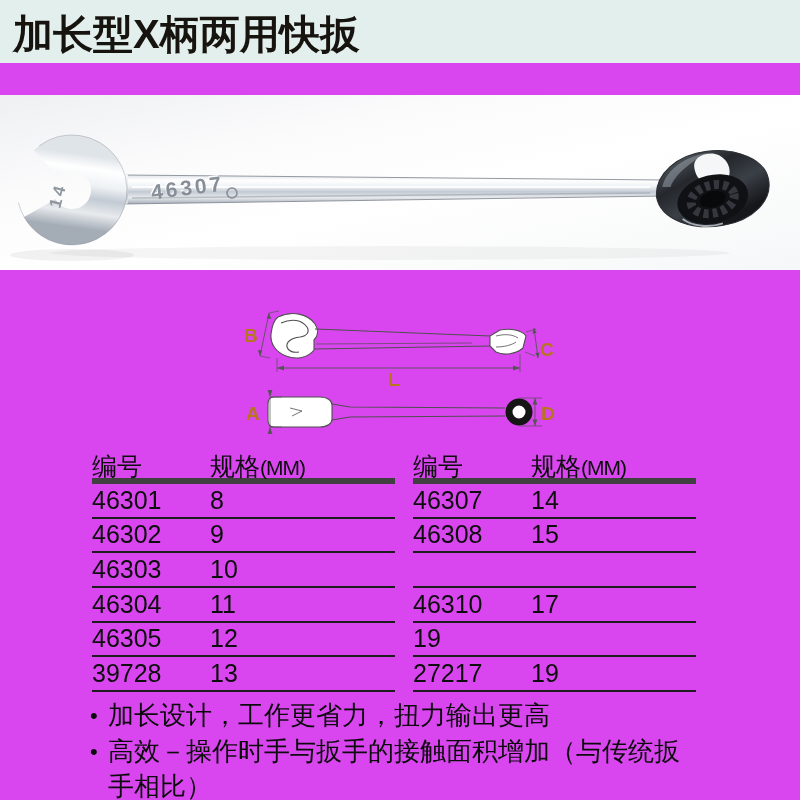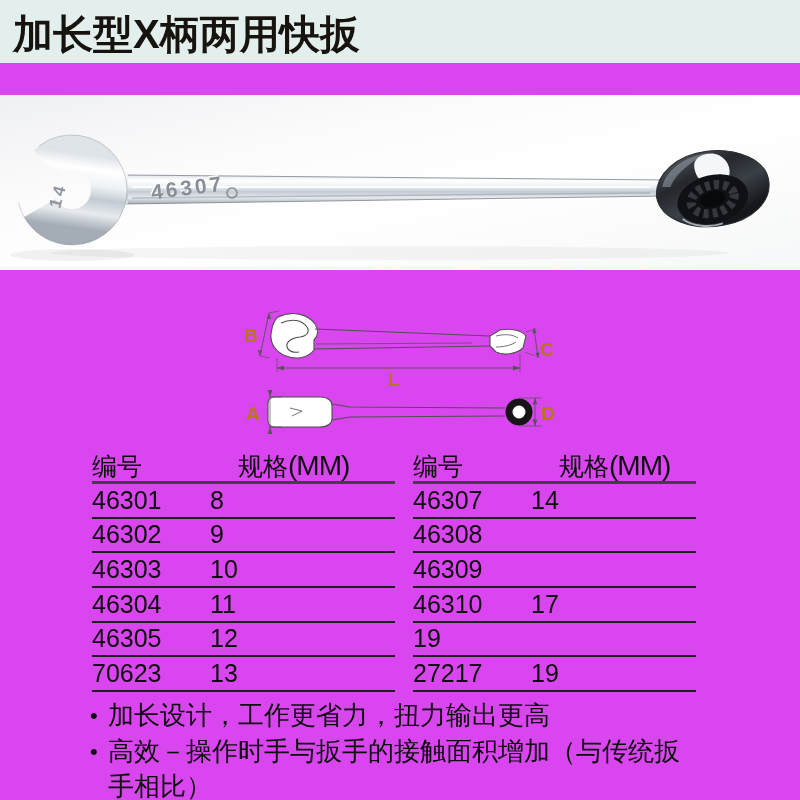--- a/index.html
+++ b/index.html
@@ -9,24 +9,24 @@
   .band{position:absolute;left:0;top:0;width:800px;height:63px;background:#e2efec;}
   .title{position:absolute;left:13px;top:7px;font-size:40px;font-weight:700;color:#17130e;letter-spacing:0px;white-space:nowrap;}
   
   .photo{position:absolute;left:0;top:95px;width:800px;height:175px;}
   .diagram{position:absolute;left:232px;top:296px;width:340px;height:148px;}
   
   .spec-table{position:absolute;top:450px;}
   .spec-table.left{left:92px;width:303px;}
   .spec-table.right{left:413px;width:283px;}
   .t-head{display:grid;grid-template-columns:118px 1fr;height:34px;box-sizing:border-box;
-          border-bottom:3px solid #404040;align-items:flex-start;font-size:25px;color:#0d0d0d;gap:28px;}
+          border-bottom:6px solid #404040;align-items:flex-start;font-size:25px;color:#0d0d0d;}
   .t-row{display:grid;grid-template-columns:118px 1fr;height:34.67px;box-sizing:border-box;
          border-bottom:2px solid #1d1d1d;align-items:center;font-size:25px;color:#0d0d0d;}
-  .mm{font-size:28px;letter-spacing:-1px;}
+  .mm{font-size:21px;letter-spacing:-1px;}
   
   .features{position:absolute;left:90px;top:698px;width:676px;}
   .feature{display:flex;align-items:flex-start;font-size:26px;line-height:35.5px;color:#0b0b0b;}
   .dot{width:18px;flex:0 0 18px;font-size:22px;line-height:35.5px;}
   .stamp{font-weight:700;letter-spacing:3px;}
 </style>
 </head>
 <body>
 
 <div id="page">
@@ -153,39 +153,39 @@
       </div>
     <div class="t-row">
         <span>46304</span>
         <span>11</span>
       </div>
     <div class="t-row">
         <span>46305</span>
         <span>12</span>
       </div>
     <div class="t-row">
-        <span>70623</span>
+        <span>39728</span>
         <span>13</span>
       </div>
   </div>
 
   <div class="spec-table right">
     <div class="t-head">
       <span>编号</span>
       <span><span>规格</span><span class="mm">(MM)</span></span>
     </div>
     <div class="t-row">
         <span>46307</span>
         <span>14</span>
       </div>
     <div class="t-row">
         <span>46308</span>
-      </div>
-    <div class="t-row">
-        <span>46309</span>
+        <span>15</span>
+      </div>
+    <div class="t-row">
       </div>
     <div class="t-row">
         <span>46310</span>
         <span>17</span>
       </div>
     <div class="t-row">
         <span>19</span>
       </div>
     <div class="t-row">
         <span>27217</span>

